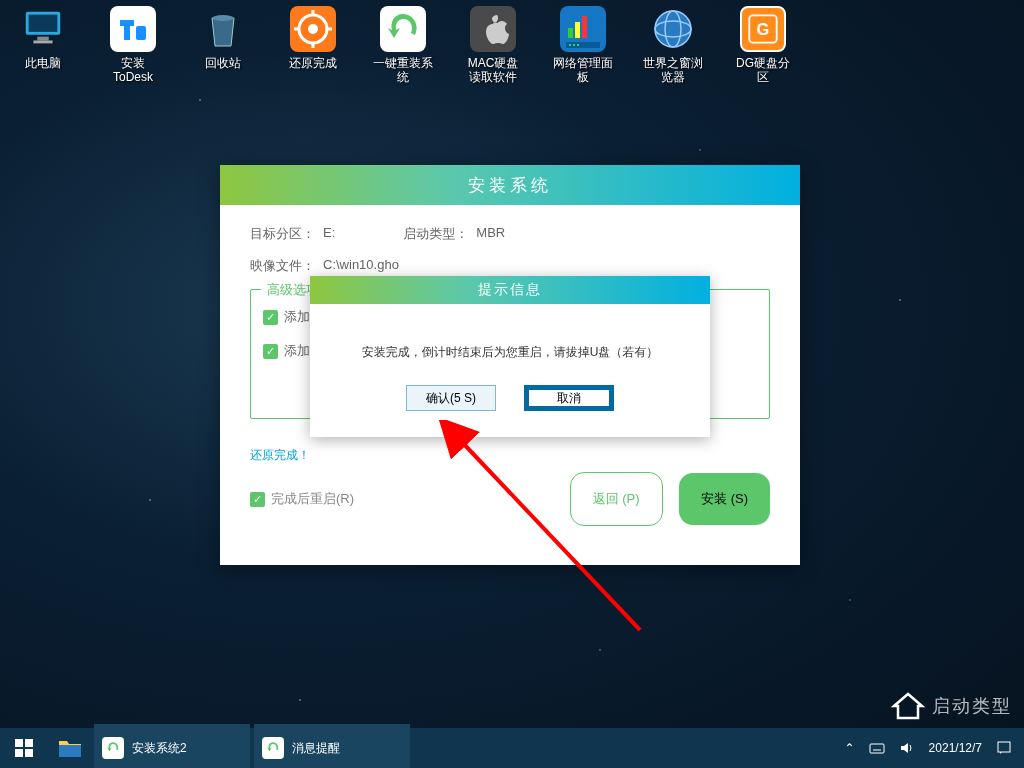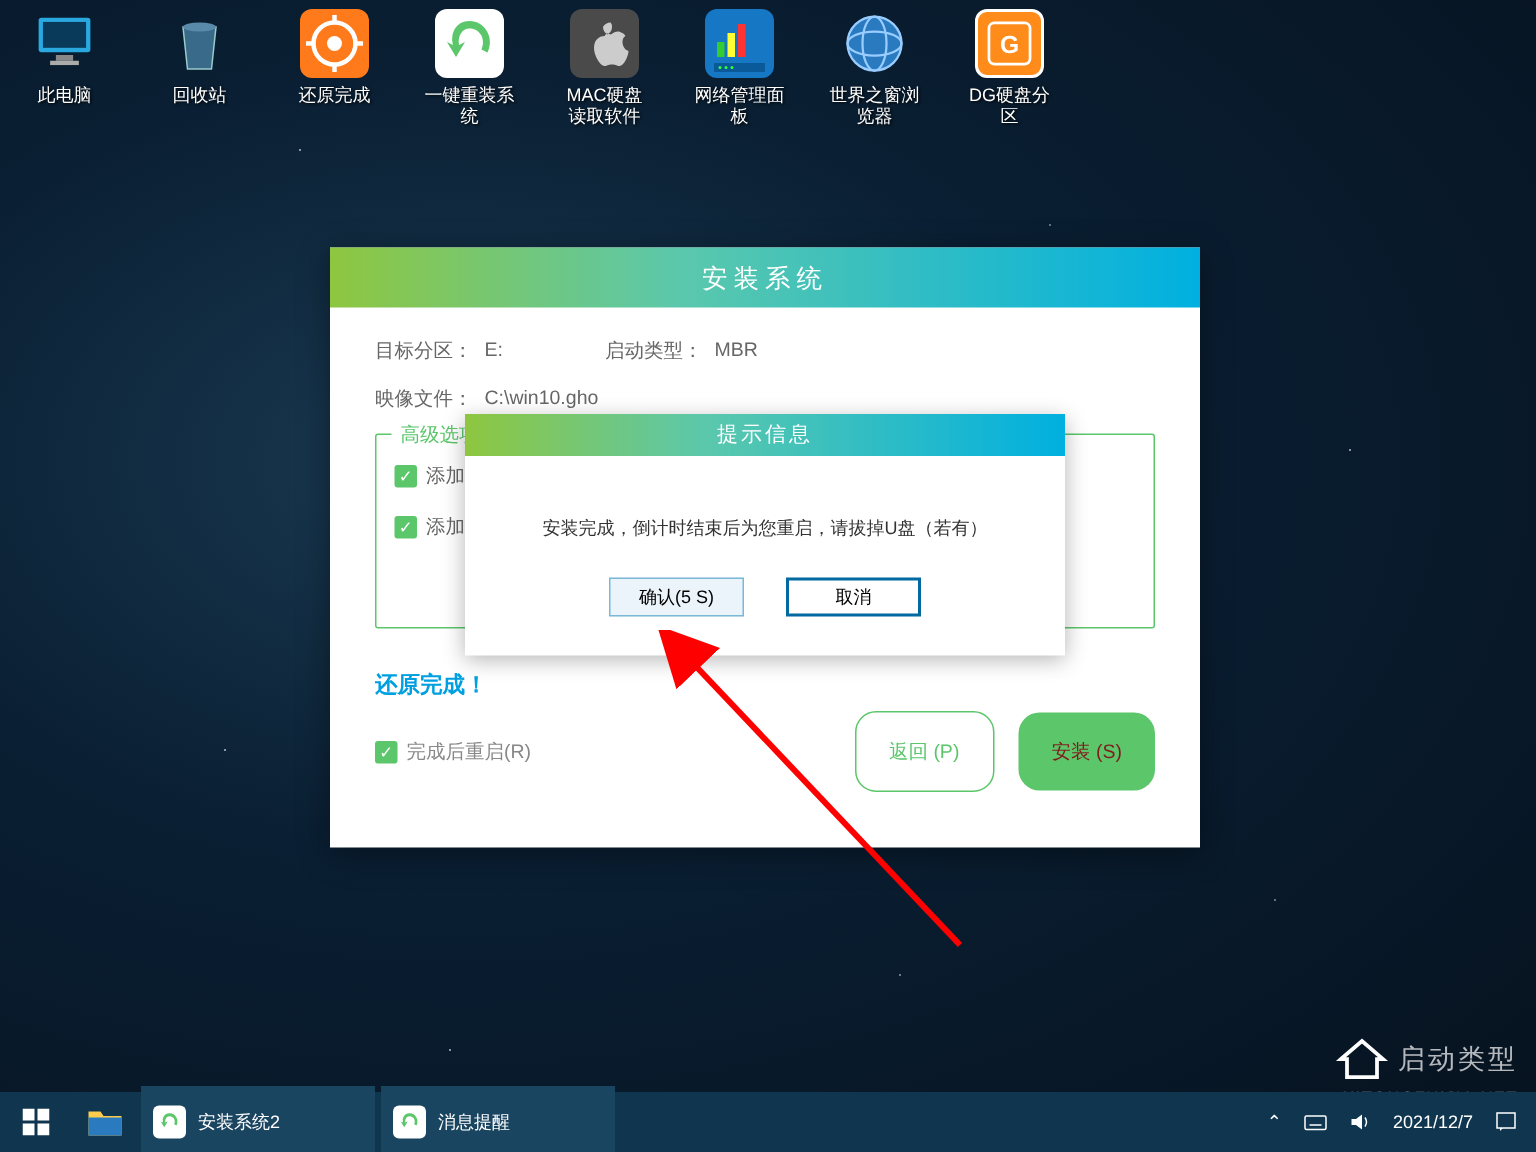--- a/index.html
+++ b/index.html
@@ -36,34 +36,34 @@
 .installer { position:absolute; left:220px; top:165px; width:580px; height:400px; background:#fff; z-index:5; box-shadow:0 4px 20px rgba(0,0,0,0.4); }
 .installer-header { height:40px; background:linear-gradient(90deg, #8ec63f 0%, #5bc8ac 40%, #00b0e0 100%); color:#fff; font-size:17px; display:flex; align-items:center; justify-content:center; letter-spacing:4px; }
 .installer-body { padding:20px 30px 16px; }
 .field-row { display:flex; gap:8px; font-size:13px; color:#666; margin-bottom:14px; }
 .field-row .lbl { }
 .field-row .val { color:#666; margin-right:60px; }
 .adv-box { border:1px solid #5bc66a; border-radius:2px; padding:18px 12px 42px; margin-top:6px; position:relative; }
 .adv-box .legend { position:absolute; top:-9px; left:10px; background:#fff; padding:0 6px; color:#5bc66a; font-size:13px; }
 .chk { display:flex; align-items:center; gap:6px; color:#666; font-size:13px; margin-bottom:16px; }
 .chk .box { width:15px; height:15px; background:#5bc66a; border-radius:2px; display:flex; align-items:center; justify-content:center; color:#fff; font-size:11px; }
-.restore-done { color:#00a0e0; font-size:15px; font-weight:bold; margin-top:28px; }
+.restore-done { color:#00a0e0; font-size:12px; font-weight:normal; margin-top:28px; }
 .restart-row { display:flex; align-items:center; justify-content:space-between; margin-top:8px; }
 .restart-chk { display:flex; align-items:center; gap:6px; color:#888; font-size:13px; }
 .btn-pill { border-radius:14px; padding:17px 22px; font-size:13px; cursor:pointer; border:none; }
 .btn-back { background:#fff; border:1px solid #5bc66a; color:#5bc66a; margin-right:12px; }
-.btn-install { background:#5bc66a; color:#7f1d1d; }
+.btn-install { background:#5bc66a; color:#000000; }
 
 
 .modal { position:absolute; left:310px; top:276px; width:400px; background:#fff; z-index:10; box-shadow:0 3px 14px rgba(0,0,0,0.3); }
 .modal-header { height:28px; background:linear-gradient(90deg, #8ec63f 0%, #5bc8ac 40%, #00b0e0 100%); color:#fff; font-size:14px; display:flex; align-items:center; justify-content:center; letter-spacing:2px; }
 .modal-body { padding:40px 20px 26px; text-align:center; }
 .modal-msg { font-size:12px; color:#333; margin-bottom:24px; }
 .modal-btns { display:flex; justify-content:center; gap:28px; }
-.modal-btn { width:90px; height:26px; font-size:12px; cursor:pointer; background:#fff; border:2px solid #0369a1; }
+.modal-btn { width:90px; height:26px; font-size:12px; cursor:pointer; background:#fff; border:5px solid #0369a1; }
 .modal-btn.confirm { border:1px solid #7ab8d8; background:#eaf4fa; }
 
 
 .arrow { position:absolute; z-index:20; pointer-events:none; }
 
 
 .taskbar { position:absolute; bottom:0; left:0; right:0; height:40px; background:#10364f; display:flex; align-items:center; z-index:30; }
 .start-btn { width:48px; height:40px; display:flex; align-items:center; justify-content:center; cursor:pointer; }
 .tb-icon { width:44px; height:40px; display:flex; align-items:center; justify-content:center; cursor:pointer; }
 .tb-task { height:48px; margin:4px 2px; padding:0 14px 0 8px; background:#1a4560; display:flex; align-items:center; gap:8px; color:#fff; font-size:12px; cursor:pointer; min-width:156px; }
@@ -82,20 +82,29 @@
     <div class="desktop-icon">
       <div class="ico ico-monitor">
         <svg viewBox="0 0 48 48">
             <rect x="6" y="6" width="36" height="24" rx="2" fill="#2aa8e0"></rect>
             <rect x="9" y="9" width="30" height="18" fill="#0a3a5a"></rect>
             <rect x="18" y="32" width="12" height="4" fill="#888"></rect>
             <rect x="14" y="36" width="20" height="3" fill="#aaa"></rect>
           </svg>
       </div>
       <div class="label">此电脑</div>
+    </div>
+    <div class="desktop-icon">
+      <div class="ico ico-todesk">
+        <svg viewBox="0 0 46 46">
+            <path d="M10 14 h14 v6 h-4 v14 h-6 v-14 h-4 z" fill="#1890ff"></path>
+            <rect x="26" y="20" width="10" height="14" rx="2" fill="#1890ff"></rect>
+          </svg>
+      </div>
+      <div class="label">安装ToDesk</div>
     </div>
   </div>
   <div class="icon-row">
     <div class="desktop-icon">
       <div class="ico ico-trash">
         <svg viewBox="0 0 46 46">
             <path d="M12 12 h22 l-3 28 h-16 z" fill="#3a6a8a" stroke="#9cc" stroke-width="1"></path>
             <ellipse cx="23" cy="12" rx="11" ry="3" fill="#5a8aaa"></ellipse>
           </svg>
       </div>

